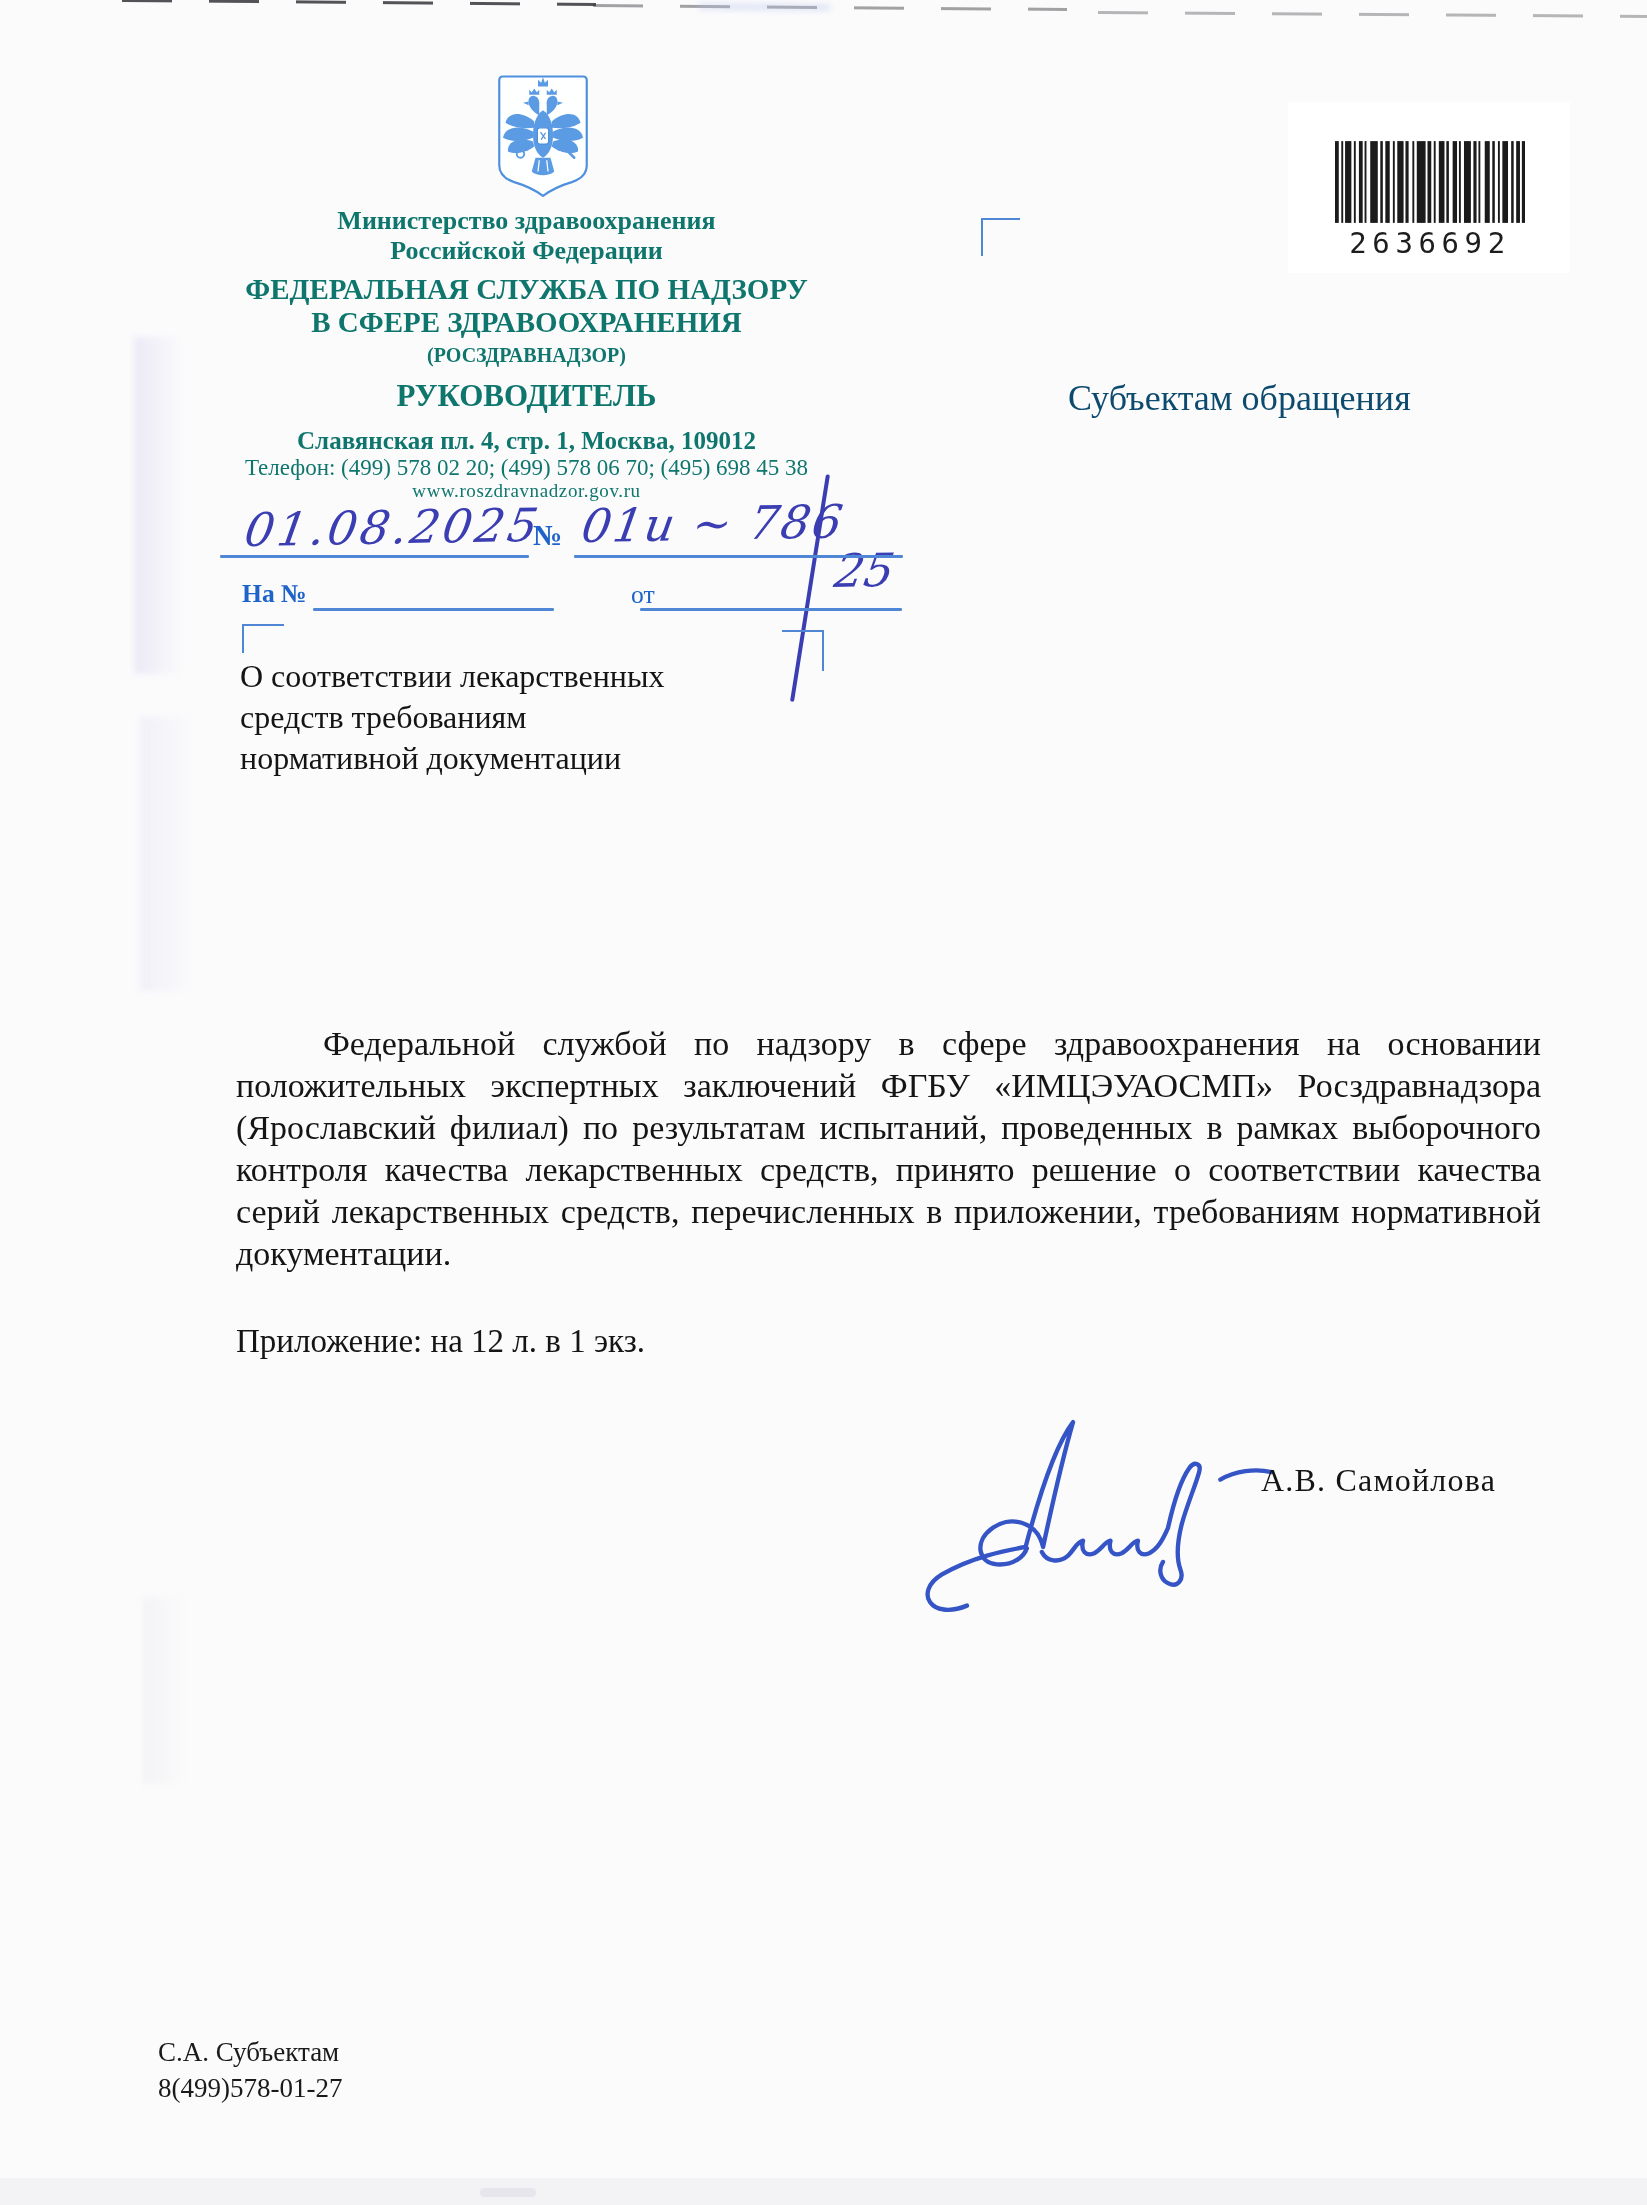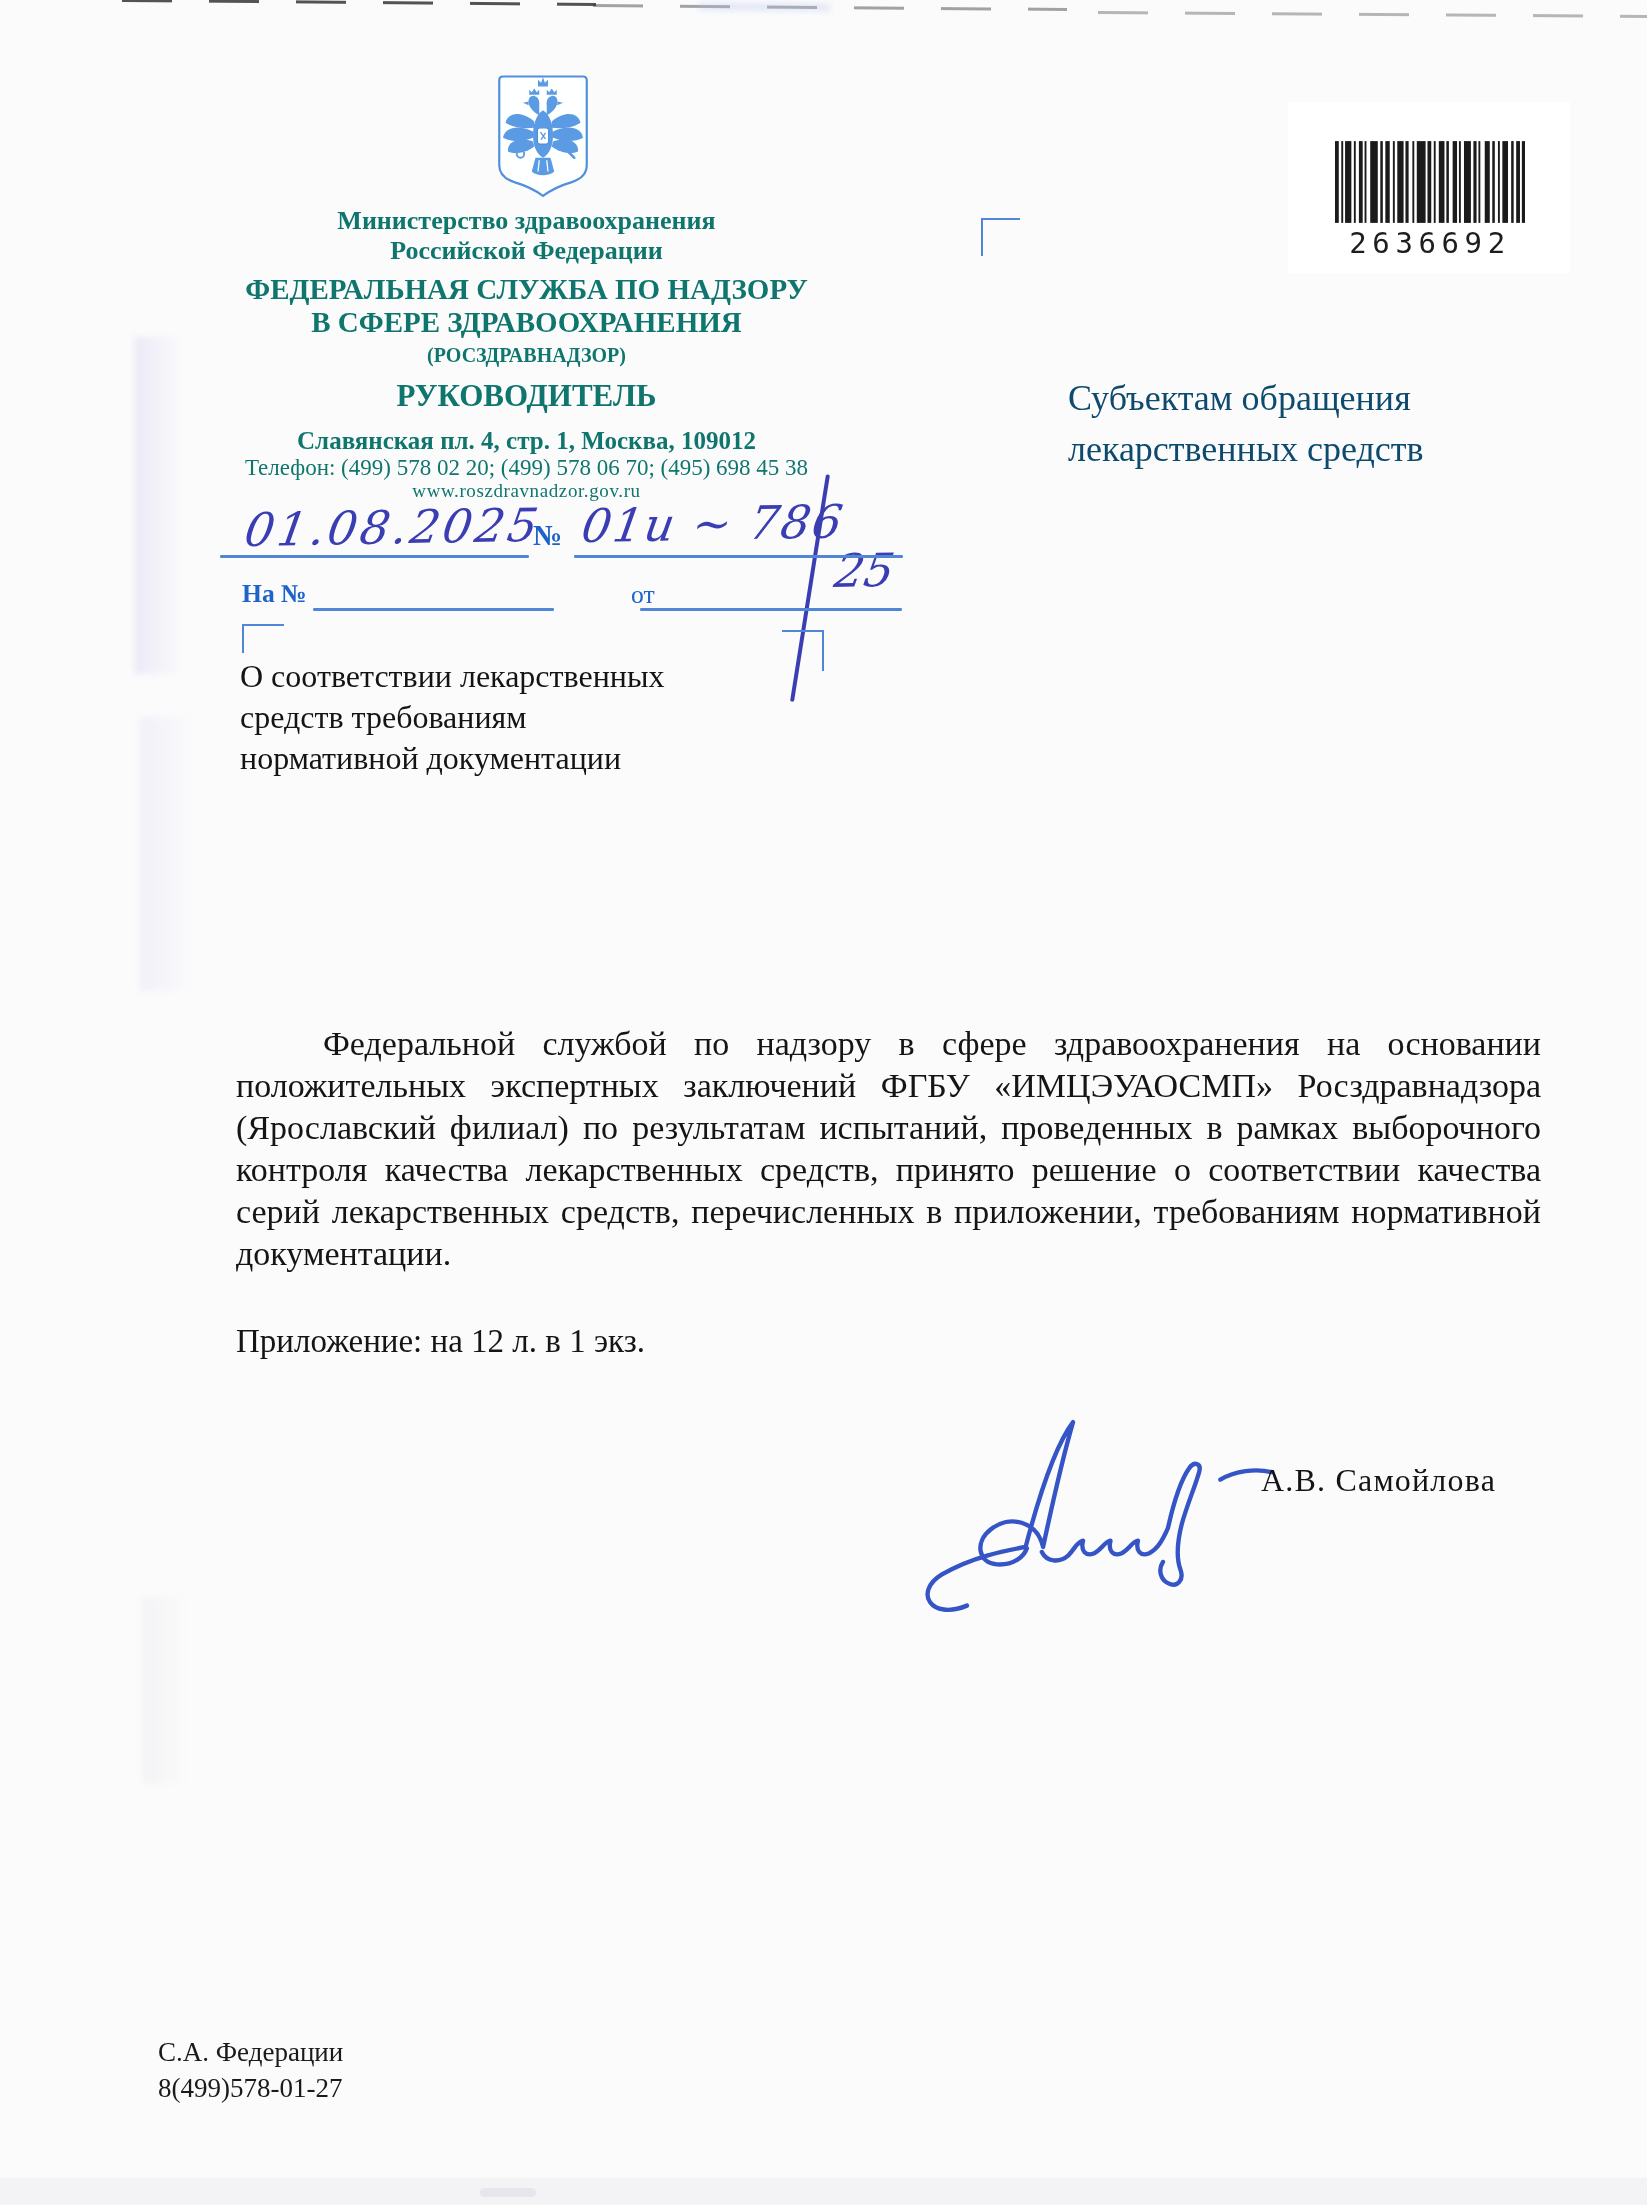--- a/index.html
+++ b/index.html
@@ -112,21 +112,20 @@
 
 <div class="abs" style="left:240px;top:656px;">
   <div class="subject-line">О соответствии лекарственных</div>
   <div class="subject-line">средств требованиям</div>
   <div class="subject-line">нормативной документации</div>
 </div>
 
 <div class="bracket-tl" style="left:981px;top:218px;width:37px;height:36px;"></div>
 <div class="abs" style="left:1068px;top:373px;">
   <div class="addressee-line">Субъектам обращения</div>
-  <div class="addressee-line">лекарственных средств</div>
 </div>
 
 <div class="barcode-label" style="left:1288px;top:102px;width:282px;height:171px;"></div>
 <svg class="abs" style="left:1335px;top:141px;" width="190" height="82" viewBox="0 0 302 130">
   <g fill="#1b1b1b">
     <rect x="0" y="0" width="6" height="130"></rect>
       <rect x="10" y="0" width="3" height="130"></rect>
     <rect x="16" y="0" width="10" height="130"></rect>
       <rect x="30" y="0" width="3" height="130"></rect>
     <rect x="38" y="0" width="6" height="130"></rect>
@@ -167,19 +166,19 @@
   <g fill="none" stroke="#3554c6" stroke-width="7" stroke-linecap="round" stroke-linejoin="round">
     <path d="M88 318 C30 342 2 296 48 268 C96 240 148 230 182 224 C204 140 232 58 258 24 C240 86 222 168 210 224 C200 182 156 172 126 196 C100 216 106 250 136 252 C164 254 180 238 184 226"></path>
     <path d="M208 232 C216 248 236 250 250 238 C260 228 264 216 274 214 C270 230 278 240 292 234 C304 228 308 216 318 214 C314 230 322 240 336 234 C348 228 352 216 362 214 C358 230 366 240 380 234 C394 227 402 212 410 194 C418 158 430 118 444 98 C452 86 464 90 460 104 C454 126 440 158 432 188 C426 212 422 238 430 260 C436 276 426 290 410 282 C398 276 394 260 402 248"></path>
     <path d="M494 116 C518 102 550 98 576 104"></path>
   </g>
 </svg>
 
 <div class="abs" style="left:1261px;top:1462px;font-size:32px;letter-spacing:1.2px;color:#141414;">А.В. Самойлова</div>
 
 <div class="abs" style="left:158px;top:2034px;">
-  <div class="footer-line">С.А. Федерации</div>
+  <div class="footer-line">С.А. Субъектам</div>
   <div class="footer-line">8(499)578-01-27</div>
 </div>
 
 <div class="abs" style="left:0;top:2178px;width:1648px;height:27px;background:#f3f3f6;"></div>
 <div class="abs" style="left:480px;top:2188px;width:56px;height:8.7px;background:#e6e6ec;border-radius:4.4px;"></div>
 
 
 </body></html>

